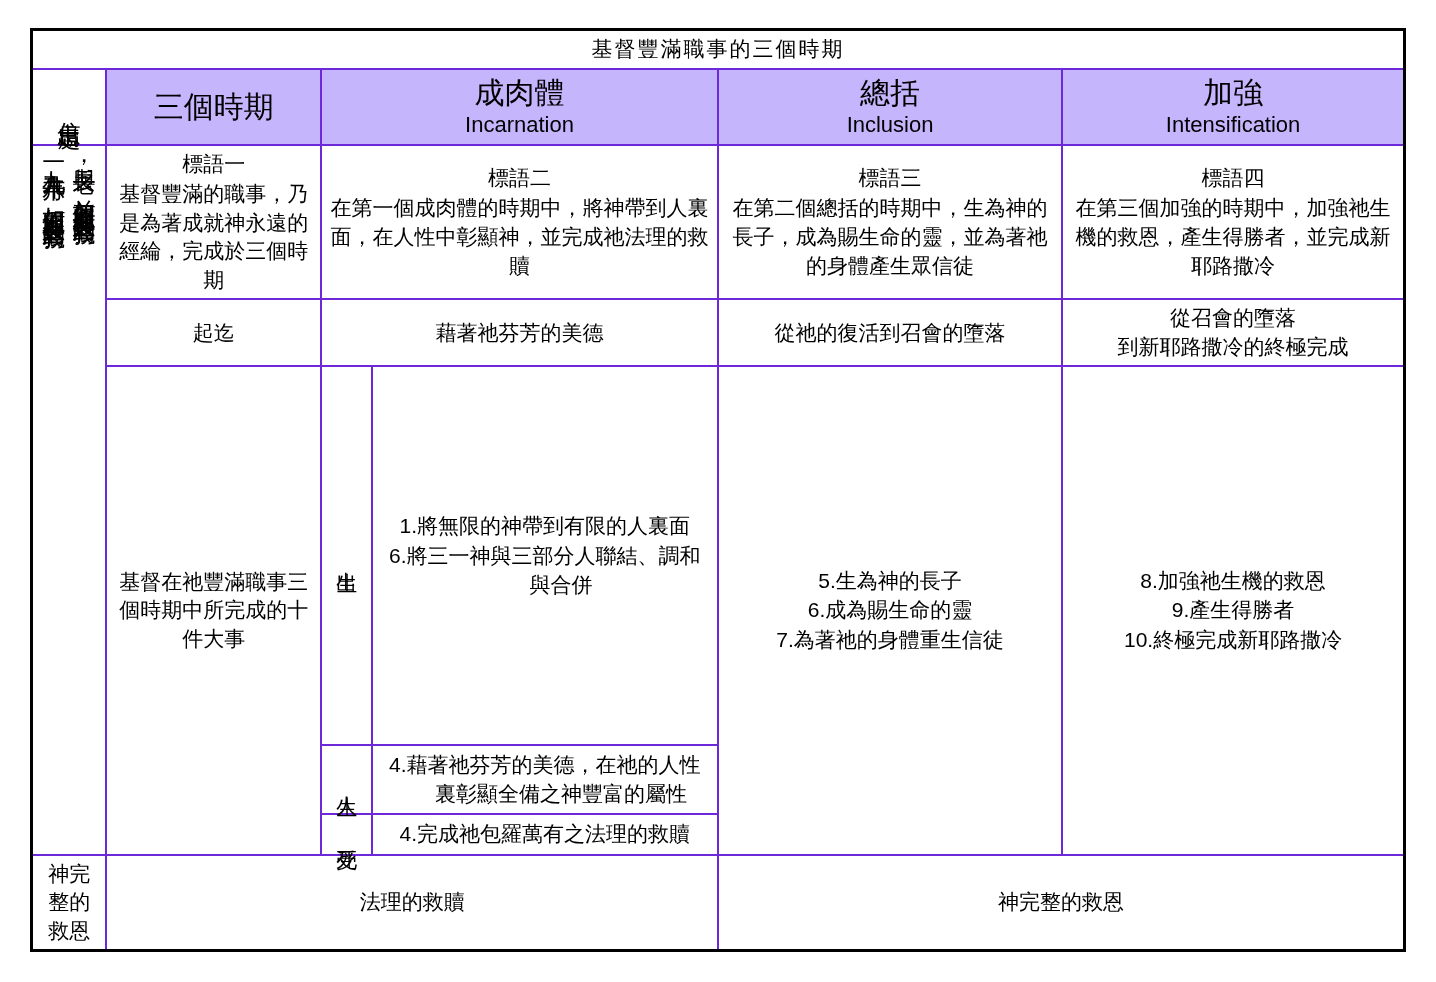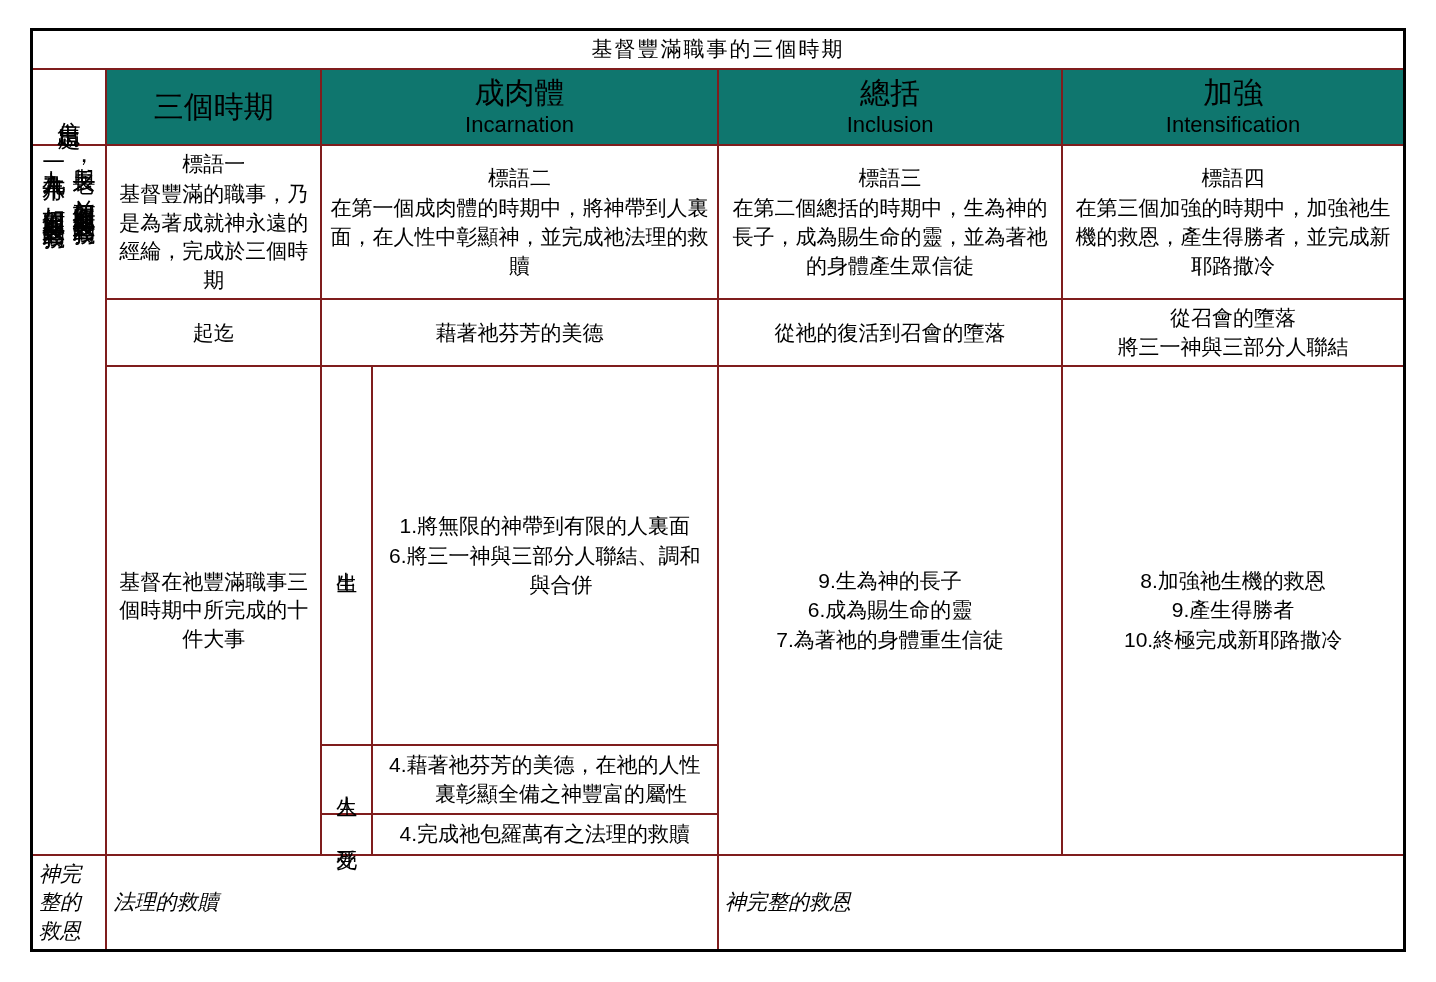--- a/index.html
+++ b/index.html
@@ -23,38 +23,38 @@
     padding: 28px 30px 28px 30px;
   }
 
   table.chart {
     width: 1376px;
     border-collapse: collapse;
     table-layout: fixed;
     border: 3px solid #000;
   }
   table.chart td {
-    border: 2px solid #7f1d1d;
+    border: 2px solid #6d28d9;
     vertical-align: middle;
     padding: 4px 6px;
     font-size: 21px;
     line-height: 1.36;
   }
 
   
   .title-cell {
     text-align: center;
     font-size: 33px;
     padding: 18px 0 20px 0;
     letter-spacing: 2px;
   }
 
   
   .hdr {
-    background: #0f766e;
+    background: #c4b5fd;
     text-align: center;
   }
   .hdr .cn {
     font-size: 30px;
     line-height: 1.25;
   }
   .hdr .en {
     font-size: 22px;
     line-height: 1.3;
   }
@@ -123,24 +123,23 @@
     padding-left: 1.55em;
     margin: 1px 0;
   }
 
   .big-left {
     text-align: center;
     vertical-align: middle;
   }
 
   .bottom-row td {
-    text-align: left;
+    text-align: center;
     font-size: 23px;
     padding: 10px 4px;
-    font-style: italic;
   }
 </style>
 </head>
 <body>
 
 <div class="page">
   <table class="chart">
     <colgroup>
       <col style="width:74px">
       <col style="width:212px">
@@ -201,36 +200,36 @@
         <span class="hd slogan-body">標語四</span>
         <span class="slogan-body">在第三個加強的時期中，加強祂生機的救恩，產生得勝者，並完成新耶路撒冷</span>
       </td>
     </tr>
 
     <tr>
       <td class="ctr">起迄</td>
       <td class="ctr" colspan="2">藉著祂芬芳的美德</td>
       <td class="ctr">從祂的復活到召會的墮落</td>
       <td class="ctr" style="white-space:pre-line;">從召會的墮落
-將三一神與三部分人聯結</td>
+到新耶路撒冷的終極完成</td>
     </tr>
 
     <tr>
       <td class="big-left" rowspan="3">基督在祂豐滿職事三個時期中所完成的十件大事</td>
       <td class="narrow-vert">
         <div class="vwrap">
               <div class="vtext">出生</div>
             </div>
       </td>
       <td class="list-cell">
         <span class="li">1.將無限的神帶到有限的人裏面</span>
         <span class="li">6.將三一神與三部分人聯結、調和與合併</span>
       </td>
       <td class="list-cell" rowspan="3">
-        <span class="li">9.生為神的長子</span>
+        <span class="li">5.生為神的長子</span>
         <span class="li">6.成為賜生命的靈</span>
         <span class="li">7.為著祂的身體重生信徒</span>
       </td>
       <td class="list-cell" rowspan="3">
         <span class="li">8.加強祂生機的救恩</span>
         <span class="li">9.產生得勝者</span>
         <span class="li">10.終極完成新耶路撒冷</span>
       </td>
     </tr>
 

